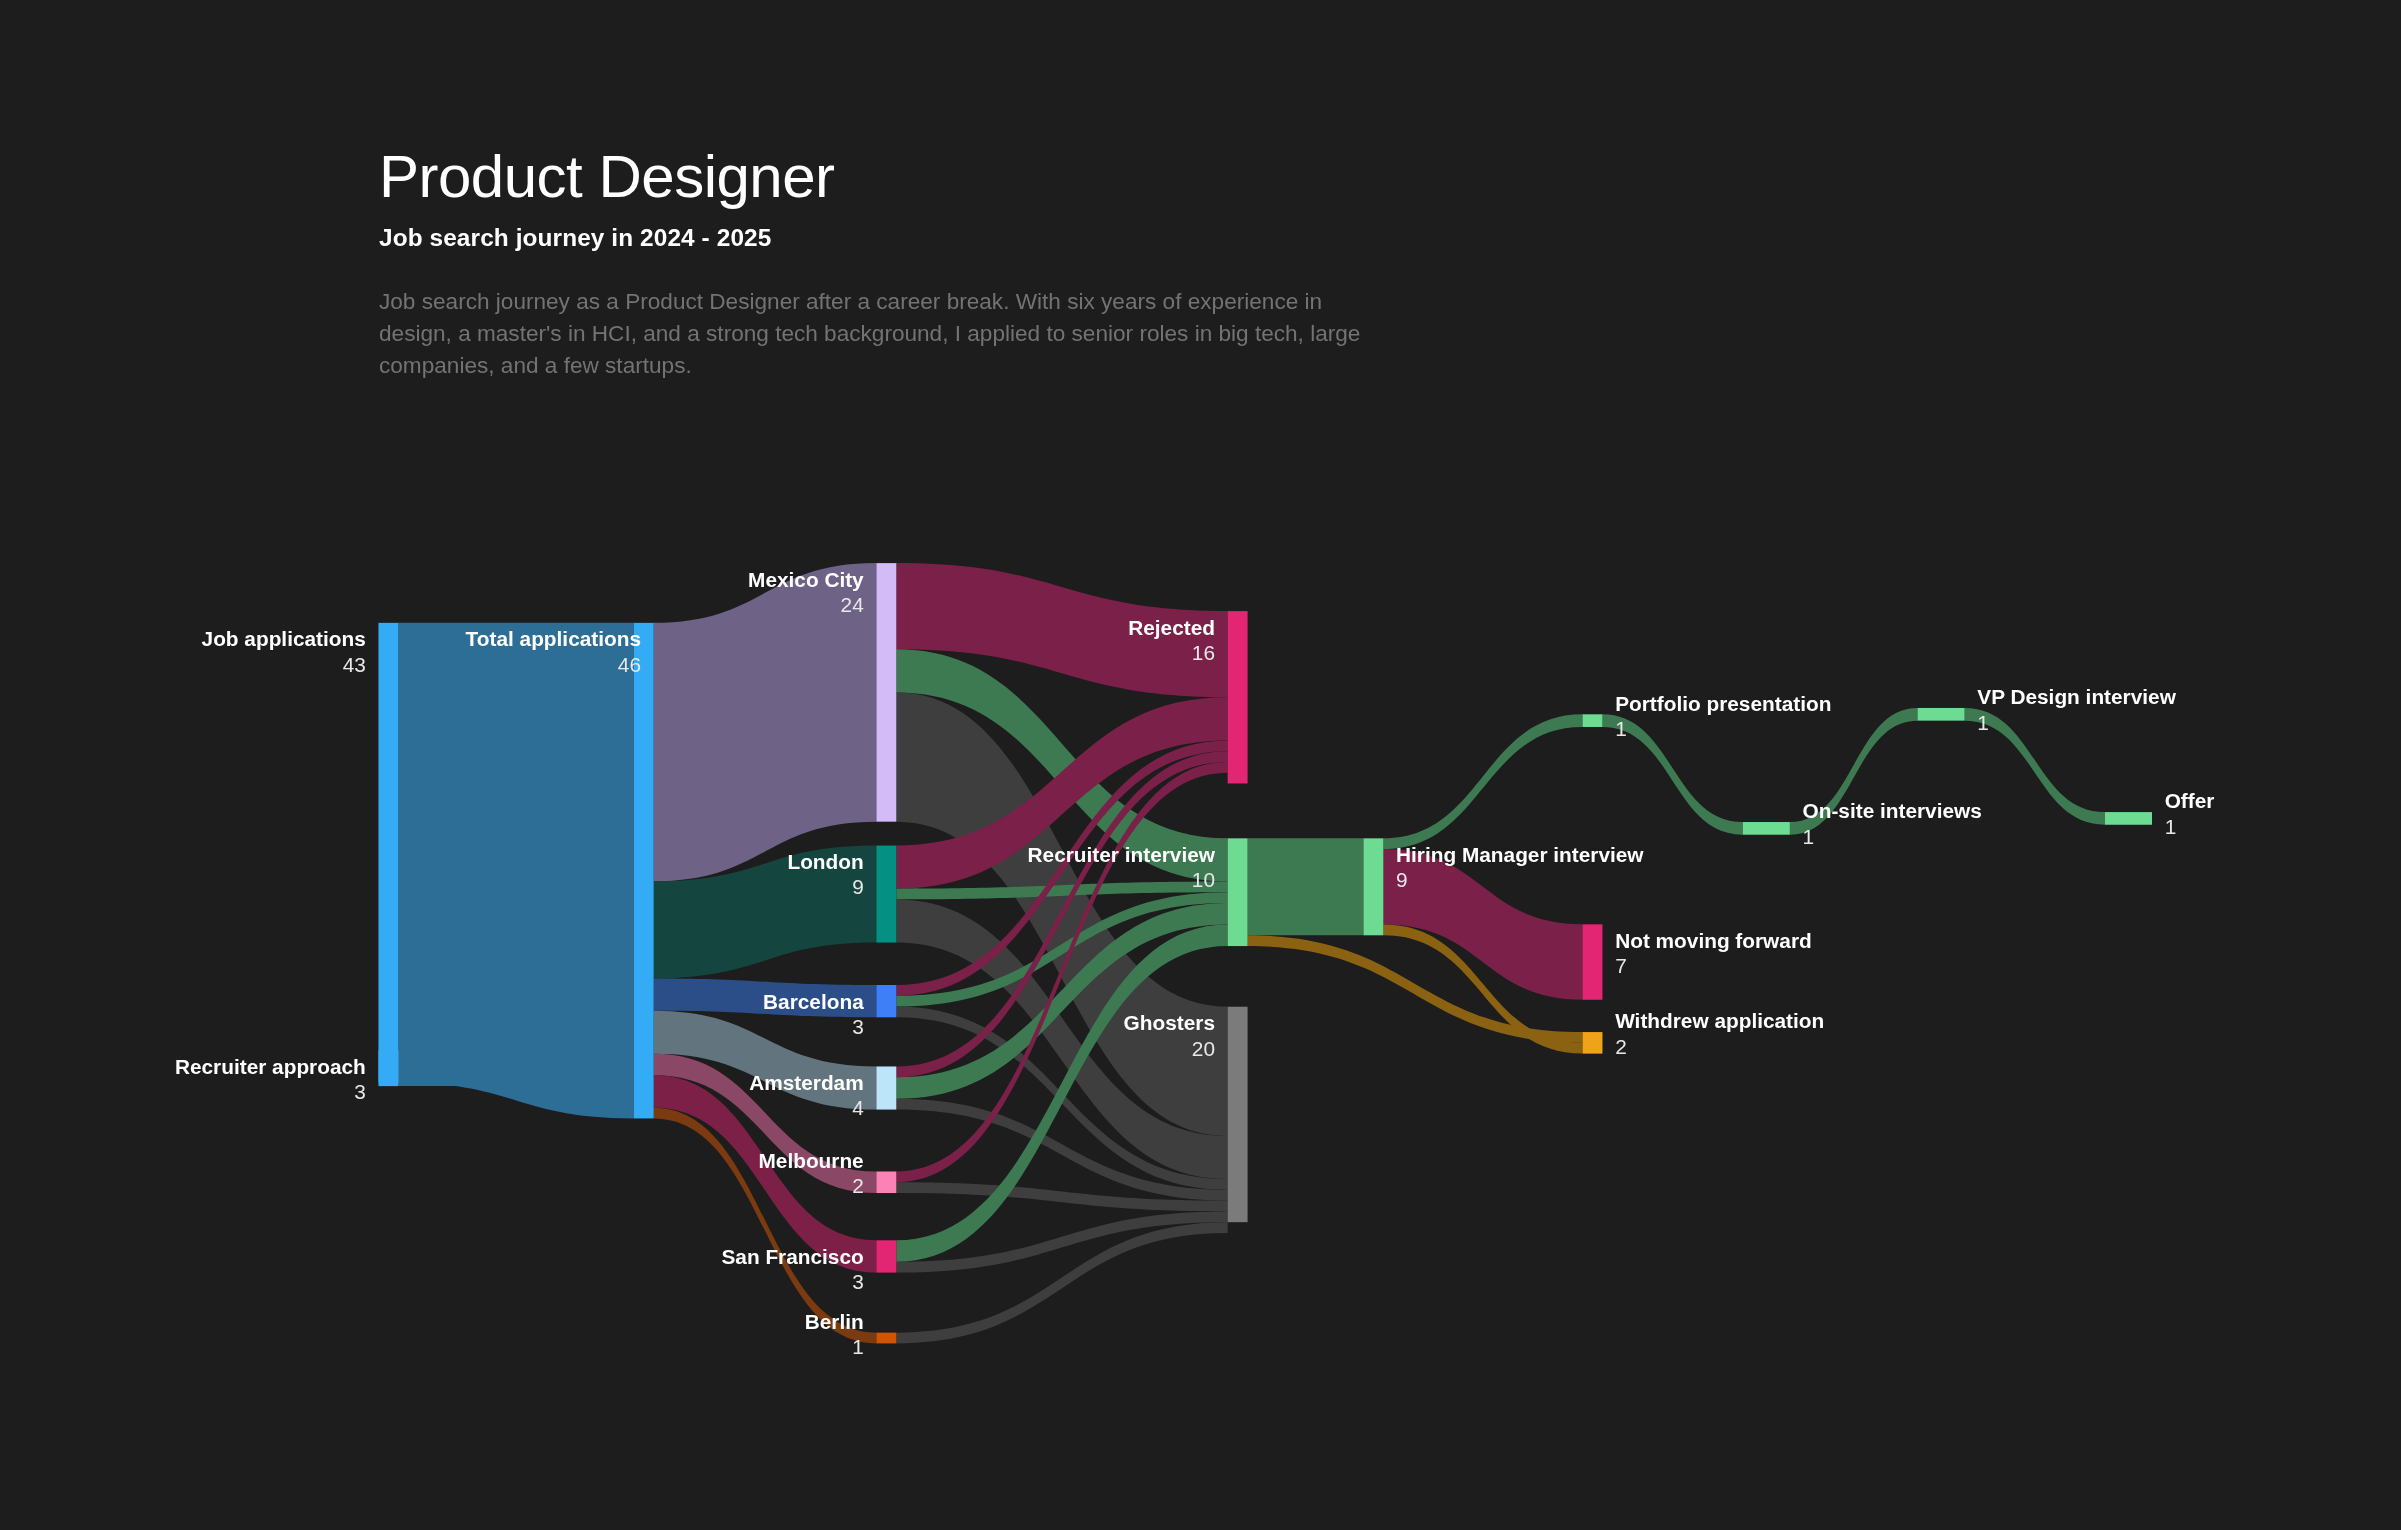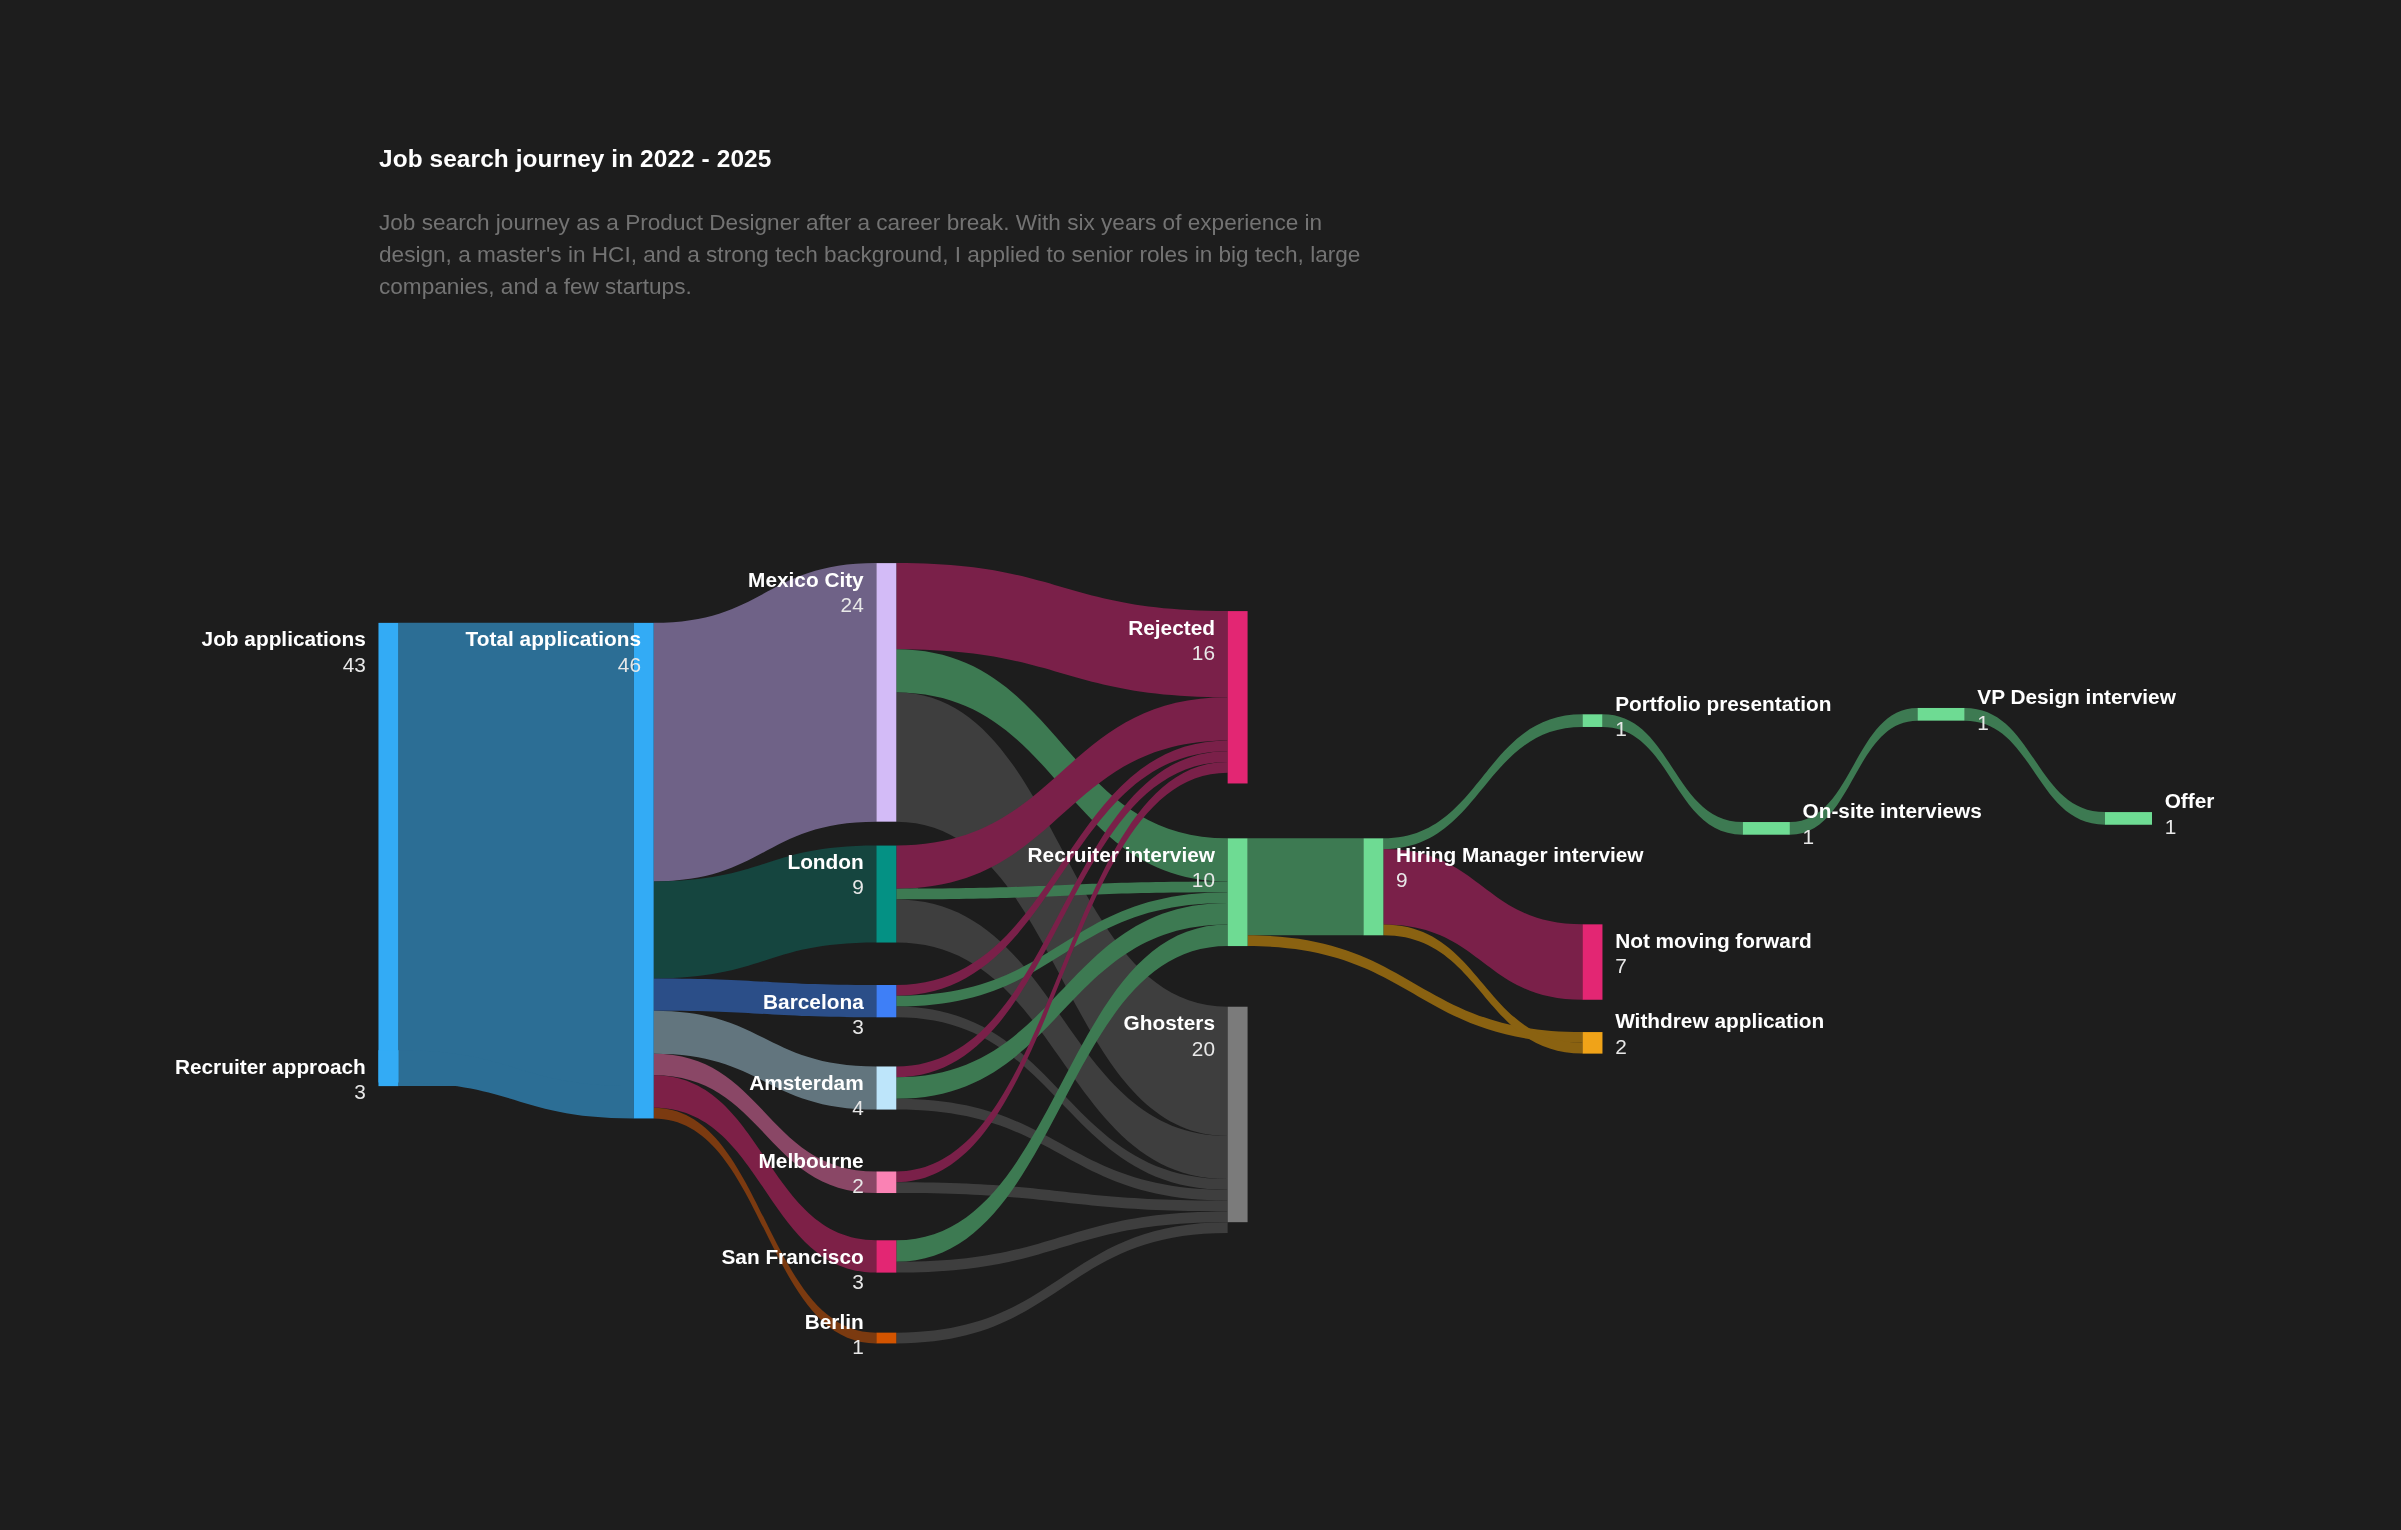--- a/index.html
+++ b/index.html
@@ -70,21 +70,22 @@
     font-weight: 400;
     fill: #e8e8e8;
   }
 </style>
 </head>
 <body>
 
 <div id="stage">
 
   <div class="header">
-    <h2 class="subtitle">Job search journey in 2022 - 2025</h2>
+    <h1 class="title">Product Designer</h1>
+    <h2 class="subtitle">Job search journey in 2024 - 2025</h2>
     <p class="description">Job search journey as a Product Designer after a career break. With six years of experience in design, a master's in HCI, and a strong tech background, I applied to senior roles in big tech, large companies, and a few startups.</p>
   </div>
 
   <div id="sankey-wrap">
     <svg id="sankey-svg" width="2401" height="1530" viewBox="0 0 2652 1690">
       <g id="links-layer">
           <path d="M440,688 C570,688 570,688 700,688 L700,1199.7 C570,1199.7 570,1199.7 440,1199.7 Z" fill="#2C6E95" fill-opacity="1"></path>
           <path d="M440,1160 C570,1160 570,1199.7 700,1199.7 L700,1235.4 C570,1235.4 570,1195.7 440,1195.7 Z" fill="#2C6E95" fill-opacity="1"></path>
           <path d="M722,688 C845,688 845,622 968,622 L968,907.6 C845,907.6 845,973.6 722,973.6 Z" fill="#6F6287" fill-opacity="1"></path>
           <path d="M722,973.6 C845,973.6 845,934 968,934 L968,1041.1 C845,1041.1 845,1080.7 722,1080.7 Z" fill="#15453F" fill-opacity="1"></path>

